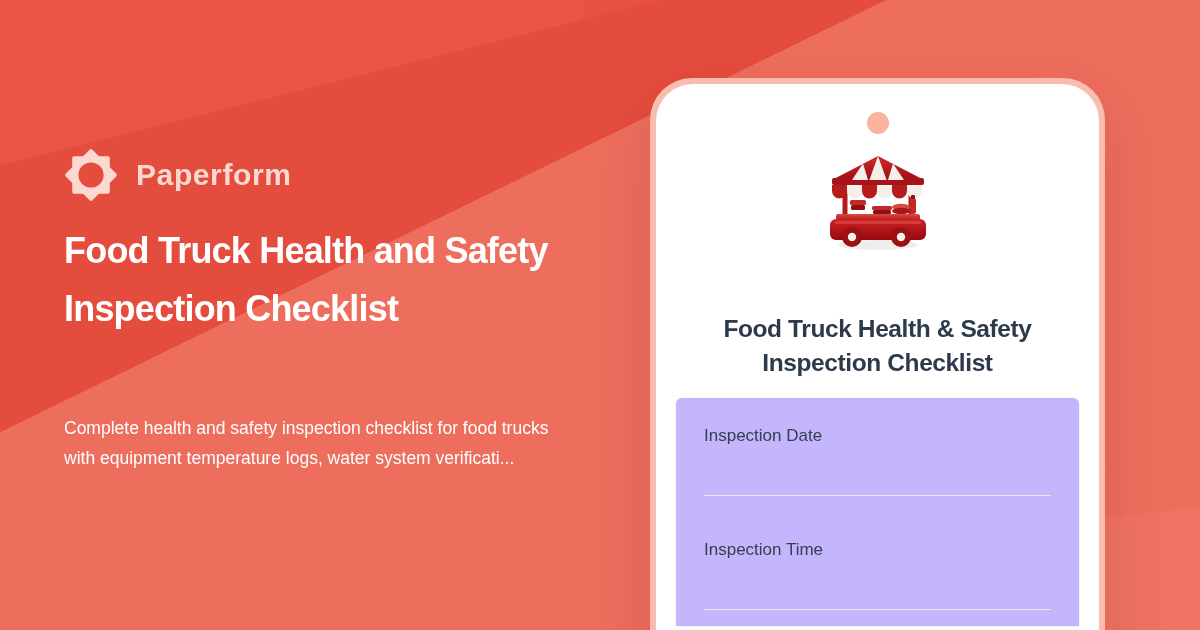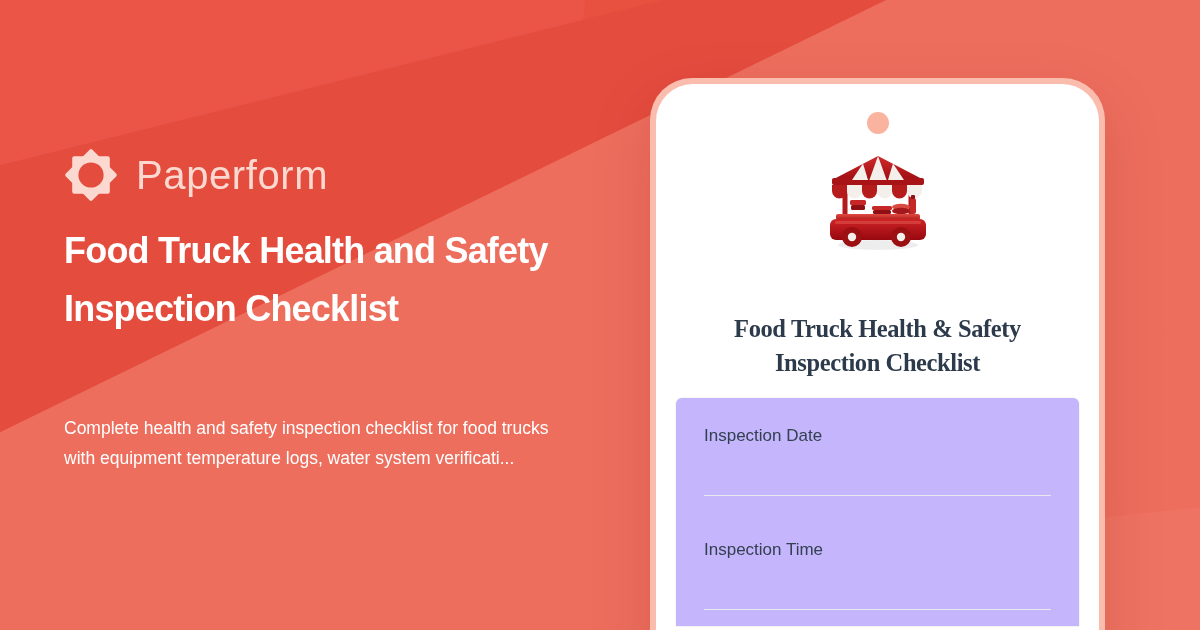--- a/index.html
+++ b/index.html
@@ -70,24 +70,24 @@
     width:600px; height:630px;
   }
 
   .brand{
     position:absolute;
     left:0; top:148px;
     display:flex; align-items:center; gap:18px;
   }
   .brand-mark{ width:54px; height:54px; display:block; }
   .brand-word{
-    font-size:40px;
+    font-size:30px;
     letter-spacing:0.6px;
     color:#FBD9D0;
-    font-weight:400;
+    font-weight:700;
     white-space:nowrap;
   }
 
   .hero-title{
     position:absolute;
     left:0; top:222px;
     width:560px;
     font-size:36px;
     line-height:58px;
     font-weight:700;
@@ -141,21 +141,20 @@
 
   .form-title{
     position:absolute;
     left:24px; right:24px; top:228px;
     text-align:center;
     font-size:24.5px;
     line-height:34px;
     font-weight:700;
     letter-spacing:-0.4px;
     color:#2C3A4B;
-    font-family:Liberation Serif, serif;
   }
 
   .form-fields{
     position:absolute;
     left:20px; right:20px; top:314px;
   }
   .field-card{
     background:#c4b5fd;
     padding:26px 28px 0 28px;
     height:114px;

